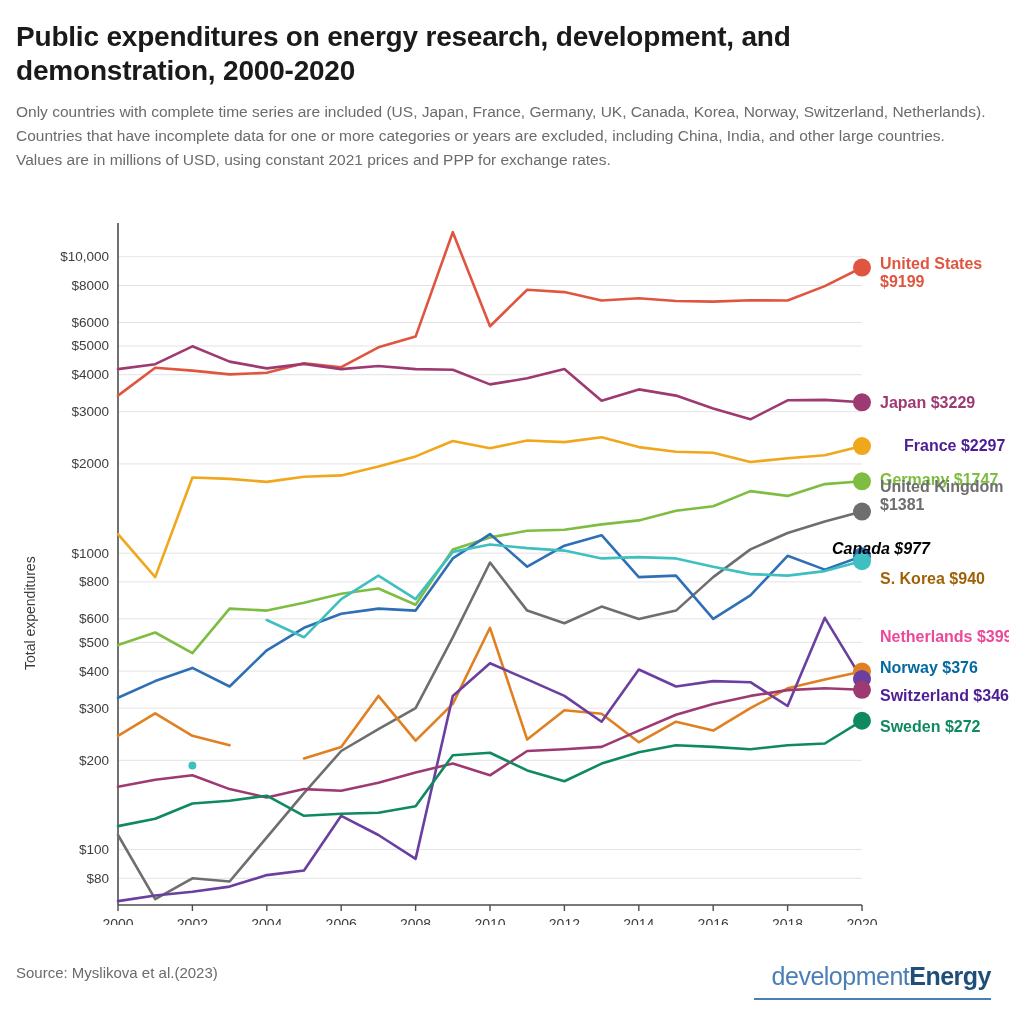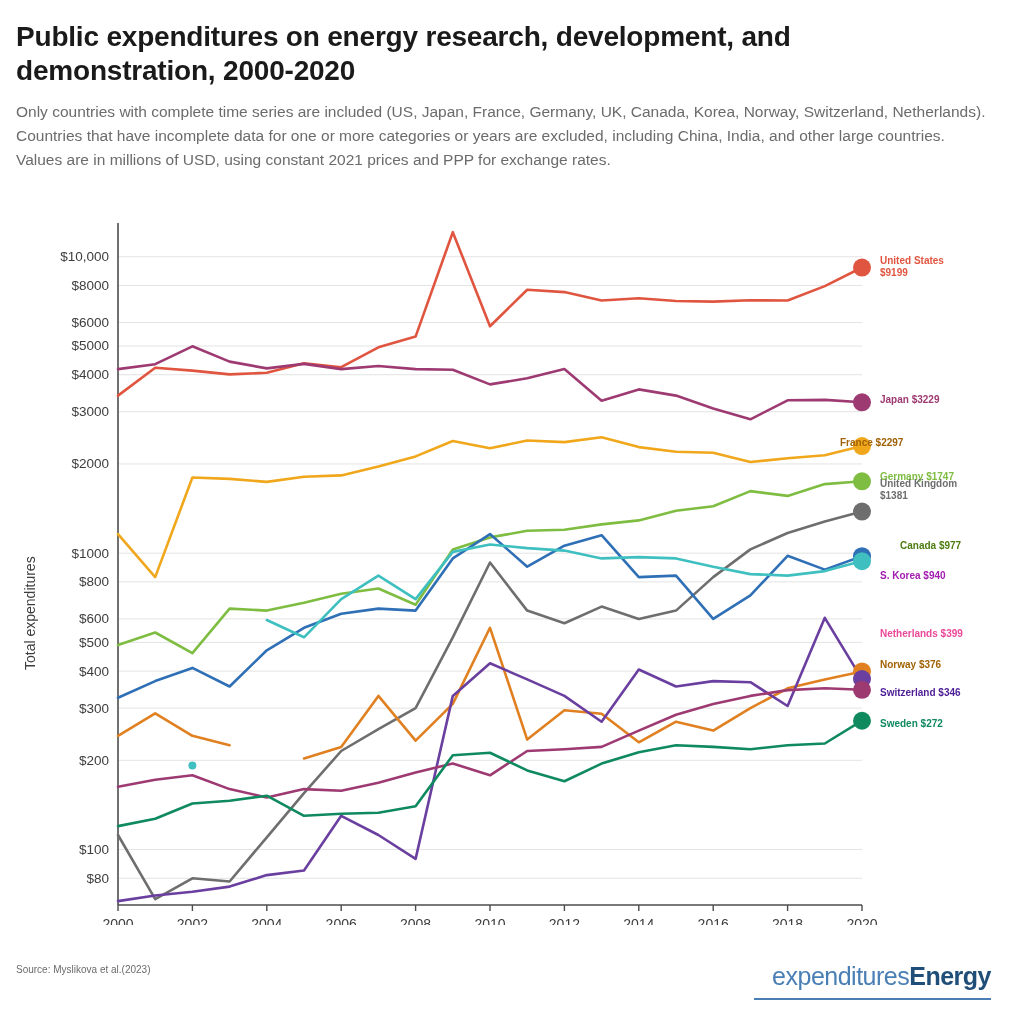--- a/index.html
+++ b/index.html
@@ -31,28 +31,28 @@
     position:absolute;
     left:22px;top:455px;
     transform:rotate(-90deg);
     transform-origin:0 0;
     font-size:14px;color:#3d3d3d;
     white-space:nowrap;
   }
 
   .legend-item{
     position:absolute;
-    font-size:10px;font-weight:bold;
+    font-size:16px;font-weight:bold;
     white-space:nowrap;
     line-height:1.15;
   }
 
   .footer-left{
     position:absolute;left:16px;top:962px;
-    font-size:10px;color:#6b6b6b;line-height:1.5;text-align:center;
+    font-size:15px;color:#6b6b6b;line-height:1.5;text-align:center;
   }
   .brand{
     position:absolute;right:18px;top:962px;
     font-size:25px;color:#3a6ea5;letter-spacing:-0.5px;
   }
   .brand .b1{color:#4a7fb5;}
   .brand .b2{color:#1f4e79;font-weight:bold;}
   .brand .rule{
     position:absolute;right:0;top:36px;width:237px;height:2px;background:#4a7fb5;
   }
@@ -147,36 +147,36 @@
         <circle cx="862" cy="464.0702198624646" r="9" fill="#6a3fa0"></circle>
         <circle cx="862" cy="474.7733445111654" r="9" fill="#9e3a72"></circle>
         <circle cx="862" cy="505.74812839475555" r="9" fill="#0f8a5f"></circle>
       </svg>
     <div id="legend">
         <div class="legend-item" style="left: 880px; top: 40px; color: rgb(224, 85, 63);">
           <div>United States</div>
           <div>$9199</div>
         </div>
         <div class="legend-item" style="left: 880px; top: 179px; color: rgb(158, 58, 114);">Japan $3229</div>
-        <div class="legend-item" style="left: 840px; top: 222px; color: #a16207;">France $2297</div>
+        <div class="legend-item" style="left: 904px; top: 222px; color: #4c1d95;">France $2297</div>
         <div class="legend-item" style="left: 880px; top: 256px; color: rgb(127, 189, 66);">Germany $1747</div>
         <div class="legend-item" style="left: 880px; top: 263px; color: rgb(110, 110, 110);">
           <div>United Kingdom</div>
           <div>$1381</div>
         </div>
-        <div class="legend-item" style="left: 900px; top: 325px; color: #4d7c0f;">Canada $977</div>
-        <div class="legend-item" style="left: 880px; top: 355px; color: #a21caf;">S. Korea $940</div>
+        <div class="legend-item" style="left: 832px; top: 325px; color: #000000; font-style: italic;">Canada $977</div>
+        <div class="legend-item" style="left: 880px; top: 355px; color: #a16207;">S. Korea $940</div>
         <div class="legend-item" style="left: 880px; top: 413px; color: #ec4899;">Netherlands $399</div>
-        <div class="legend-item" style="left: 880px; top: 444px; color: #a16207;">Norway $376</div>
+        <div class="legend-item" style="left: 880px; top: 444px; color: #0369a1;">Norway $376</div>
         <div class="legend-item" style="left: 880px; top: 472px; color: #4c1d95;">Switzerland $346</div>
         <div class="legend-item" style="left: 880px; top: 503px; color: rgb(15, 138, 95);">Sweden $272</div>
       </div>
   </div>
 
   <div class="footer-left">
     <div>Source: Myslikova et al.(2023)</div>
   </div>
   <div class="brand">
-    <span class="b1">expenditures</span><span class="b2">Energy</span>
+    <span class="b1">development</span><span class="b2">Energy</span>
     <div class="rule"></div>
   </div>
 
 </div>
 
 </body></html>

